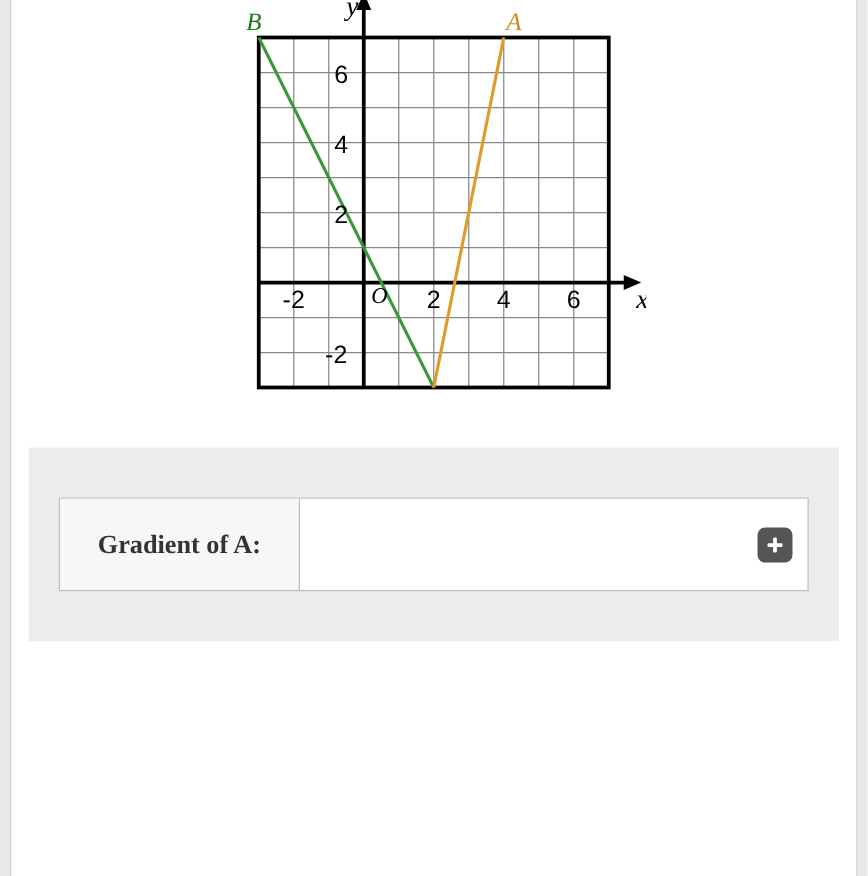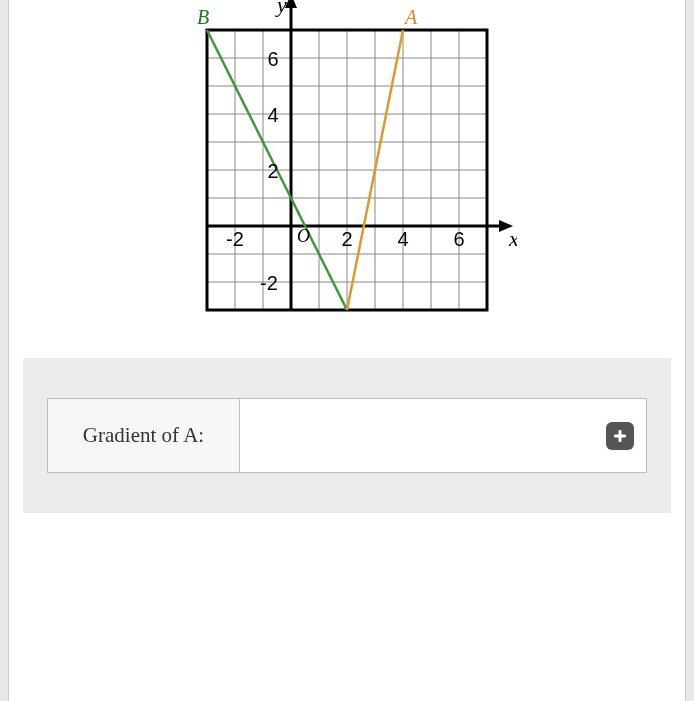--- a/index.html
+++ b/index.html
@@ -48,21 +48,21 @@
     background: #fff;
     border: 1px solid #bdbdbd;
   }
   .answer-label {
     width: 192px;
     display: flex;
     align-items: center;
     justify-content: center;
     font-family: Georgia, 'Times New Roman', serif;
     font-size: 21px;
-    font-weight: normal;
+    font-weight: bold;
     color: #333;
     border-right: 1px solid #bdbdbd;
     background: #f7f7f7;
     padding: 24px 6px;
   }
   .answer-input-wrap {
     flex: 1;
     position: relative;
     display: flex;
     align-items: center;

